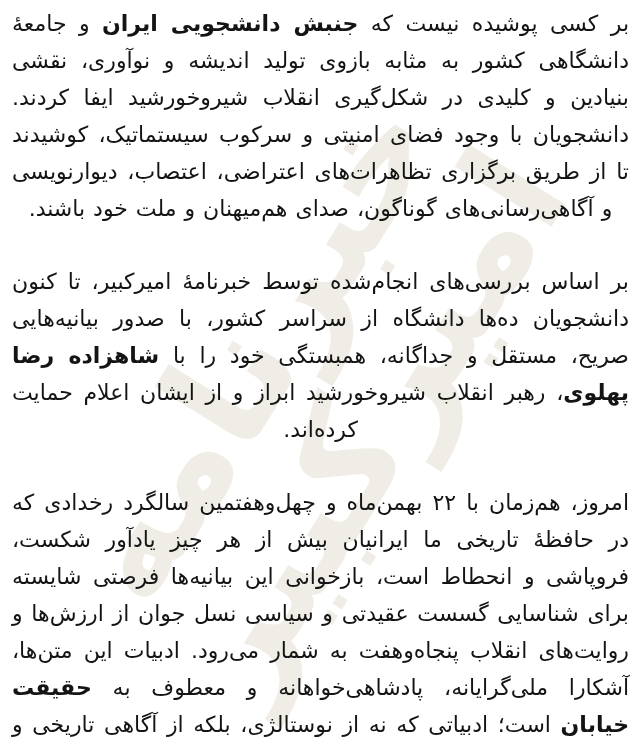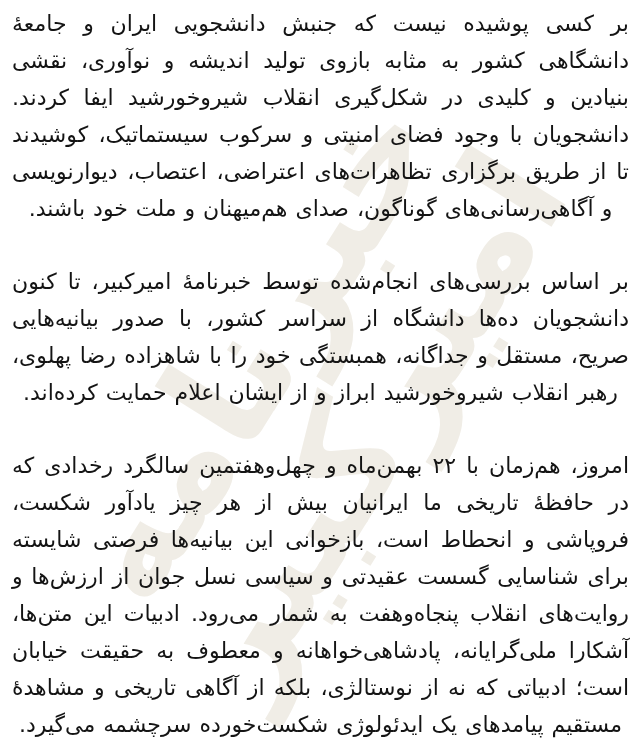--- a/index.html
+++ b/index.html
@@ -41,21 +41,21 @@
     line-height: 37px;
     color: #141414;
     text-align: justify;
     text-align-last: center;
     word-spacing: 1px;
   }
   p.para:last-child {
     margin-bottom: 0;
   }
   .b {
-    font-weight: normal;
+    font-weight: bold;
   }
 </style>
 </head>
 <body>
 
 <div class="watermark">
   <div>خبرنامه</div>
   <div>امیرکبیر</div>
 </div>
 

